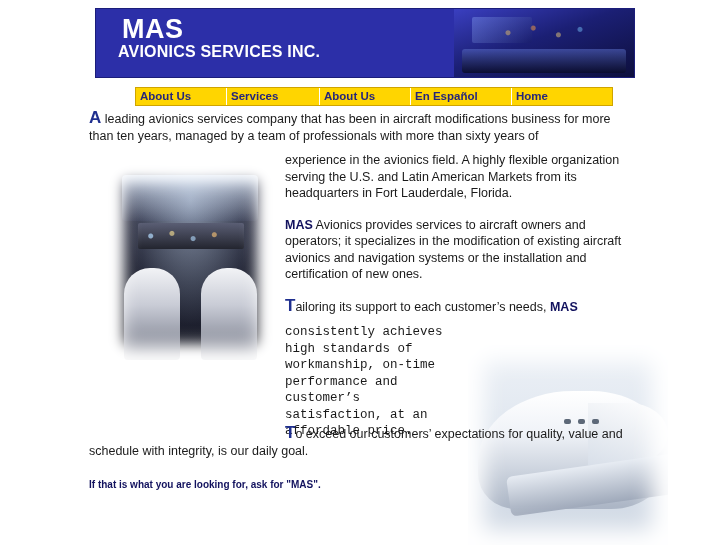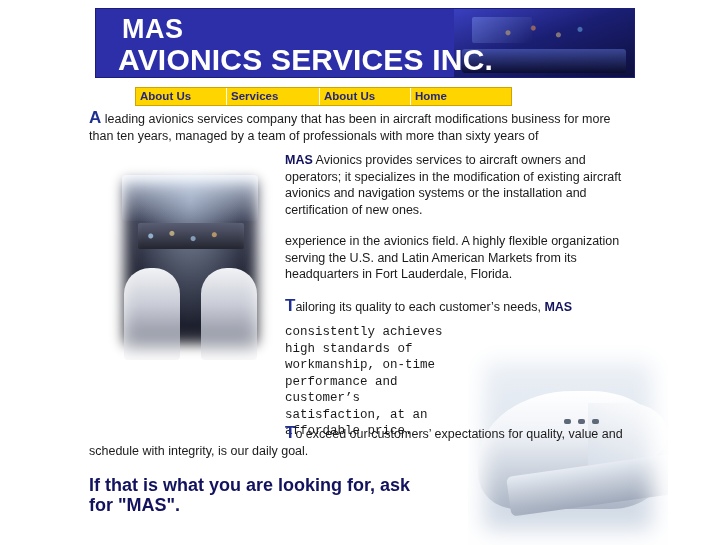--- a/index.html
+++ b/index.html
@@ -63,21 +63,21 @@
     color: #ffffff;
     font-size: 27px;
     font-weight: bold;
     letter-spacing: .5px;
   }
   .banner-title-2 {
     position: absolute;
     left: 22px;
     top: 34px;
     color: #ffffff;
-    font-size: 30px;
+    font-size: 16px;
     font-weight: bold;
     letter-spacing: .2px;
   }
 
   
   .nav {
     position: absolute;
     left: 135px;
     top: 87px;
     display: flex;
@@ -138,21 +138,21 @@
   .narrow { width: 180px; font-family: Liberation Mono, monospace; }
 
   .bottom-block {
     position: absolute;
     left: 89px;
     top: 425px;
     width: 560px;
   }
   .bottom-block p { margin-bottom: 16px; }
   .tagline {
-    font-size: 18px;
+    font-size: 10px;
     font-weight: bold;
     color: #12125e;
     line-height: 20px;
     margin: 0;
     width: 330px;
   }
 
   
   .cockpit-photo {
     position: absolute;
@@ -251,20 +251,21 @@
 <div class="banner">
   <div class="banner-photo"></div>
   <div class="banner-title-1">MAS</div>
   <div class="banner-title-2">AVIONICS SERVICES INC.</div>
 </div>
 
 <div class="nav">
   <div class="nav-item w1">About Us</div>
   <div class="nav-item w2">Services</div>
   <div class="nav-item w3">About Us</div>
+  <div class="nav-item w4">En Español</div>
   <div class="nav-item w5">Home</div>
 </div>
 
 <div class="cockpit-photo">
   <div class="glare"></div>
   <div class="panel"></div>
   <div class="seat-l"></div>
   <div class="seat-r"></div>
   <div class="fade"></div>
 </div>
@@ -277,25 +278,25 @@
   <div class="win" style="left:110px"></div>
   <div class="win" style="left:124px"></div>
   <div class="fade"></div>
 </div>
 
 <div class="content">
   <p class="para-1"><span class="dropcap">A</span><span> leading avionics services company that has been in aircraft modifications business for more than ten years, managed by a team of professionals with more than sixty years of</span></p>
 </div>
 
 <div class="col-right">
+  <p style="margin-top:0;">experience in the avionics field. A highly flexible organization serving the U.S. and Latin American Markets from its headquarters in Fort Lauderdale, Florida.</p>
+
   <p><span class="bold-mas">MAS</span><span> Avionics provides services to aircraft owners and operators; it specializes in the modification of existing aircraft avionics and navigation systems or the installation and certification of new ones.</span></p>
 
-  <p style="margin-top:0;">experience in the avionics field. A highly flexible organization serving the U.S. and Latin American Markets from its headquarters in Fort Lauderdale, Florida.</p>
-
-  <p><span class="dropcap">T</span><span>ailoring its quality to each customer’s needs, </span><span class="bold-mas">MAS</span></p>
+  <p><span class="dropcap">T</span><span>ailoring its support to each customer’s needs, </span><span class="bold-mas">MAS</span></p>
 
   <p class="narrow" style="margin-top:-6px;">consistently achieves high standards of workmanship, on-time performance and customer’s satisfaction, at an affordable price.</p>
 </div>
 
 <div class="bottom-block">
   <p style="text-indent:196px;"><span class="dropcap">T</span><span>o exceed our customers’ expectations for quality, value and schedule with integrity, is our daily goal.</span></p>
   <p class="tagline">If that is what you are looking for, ask for "MAS".</p>
 </div>
 
 </body></html>

